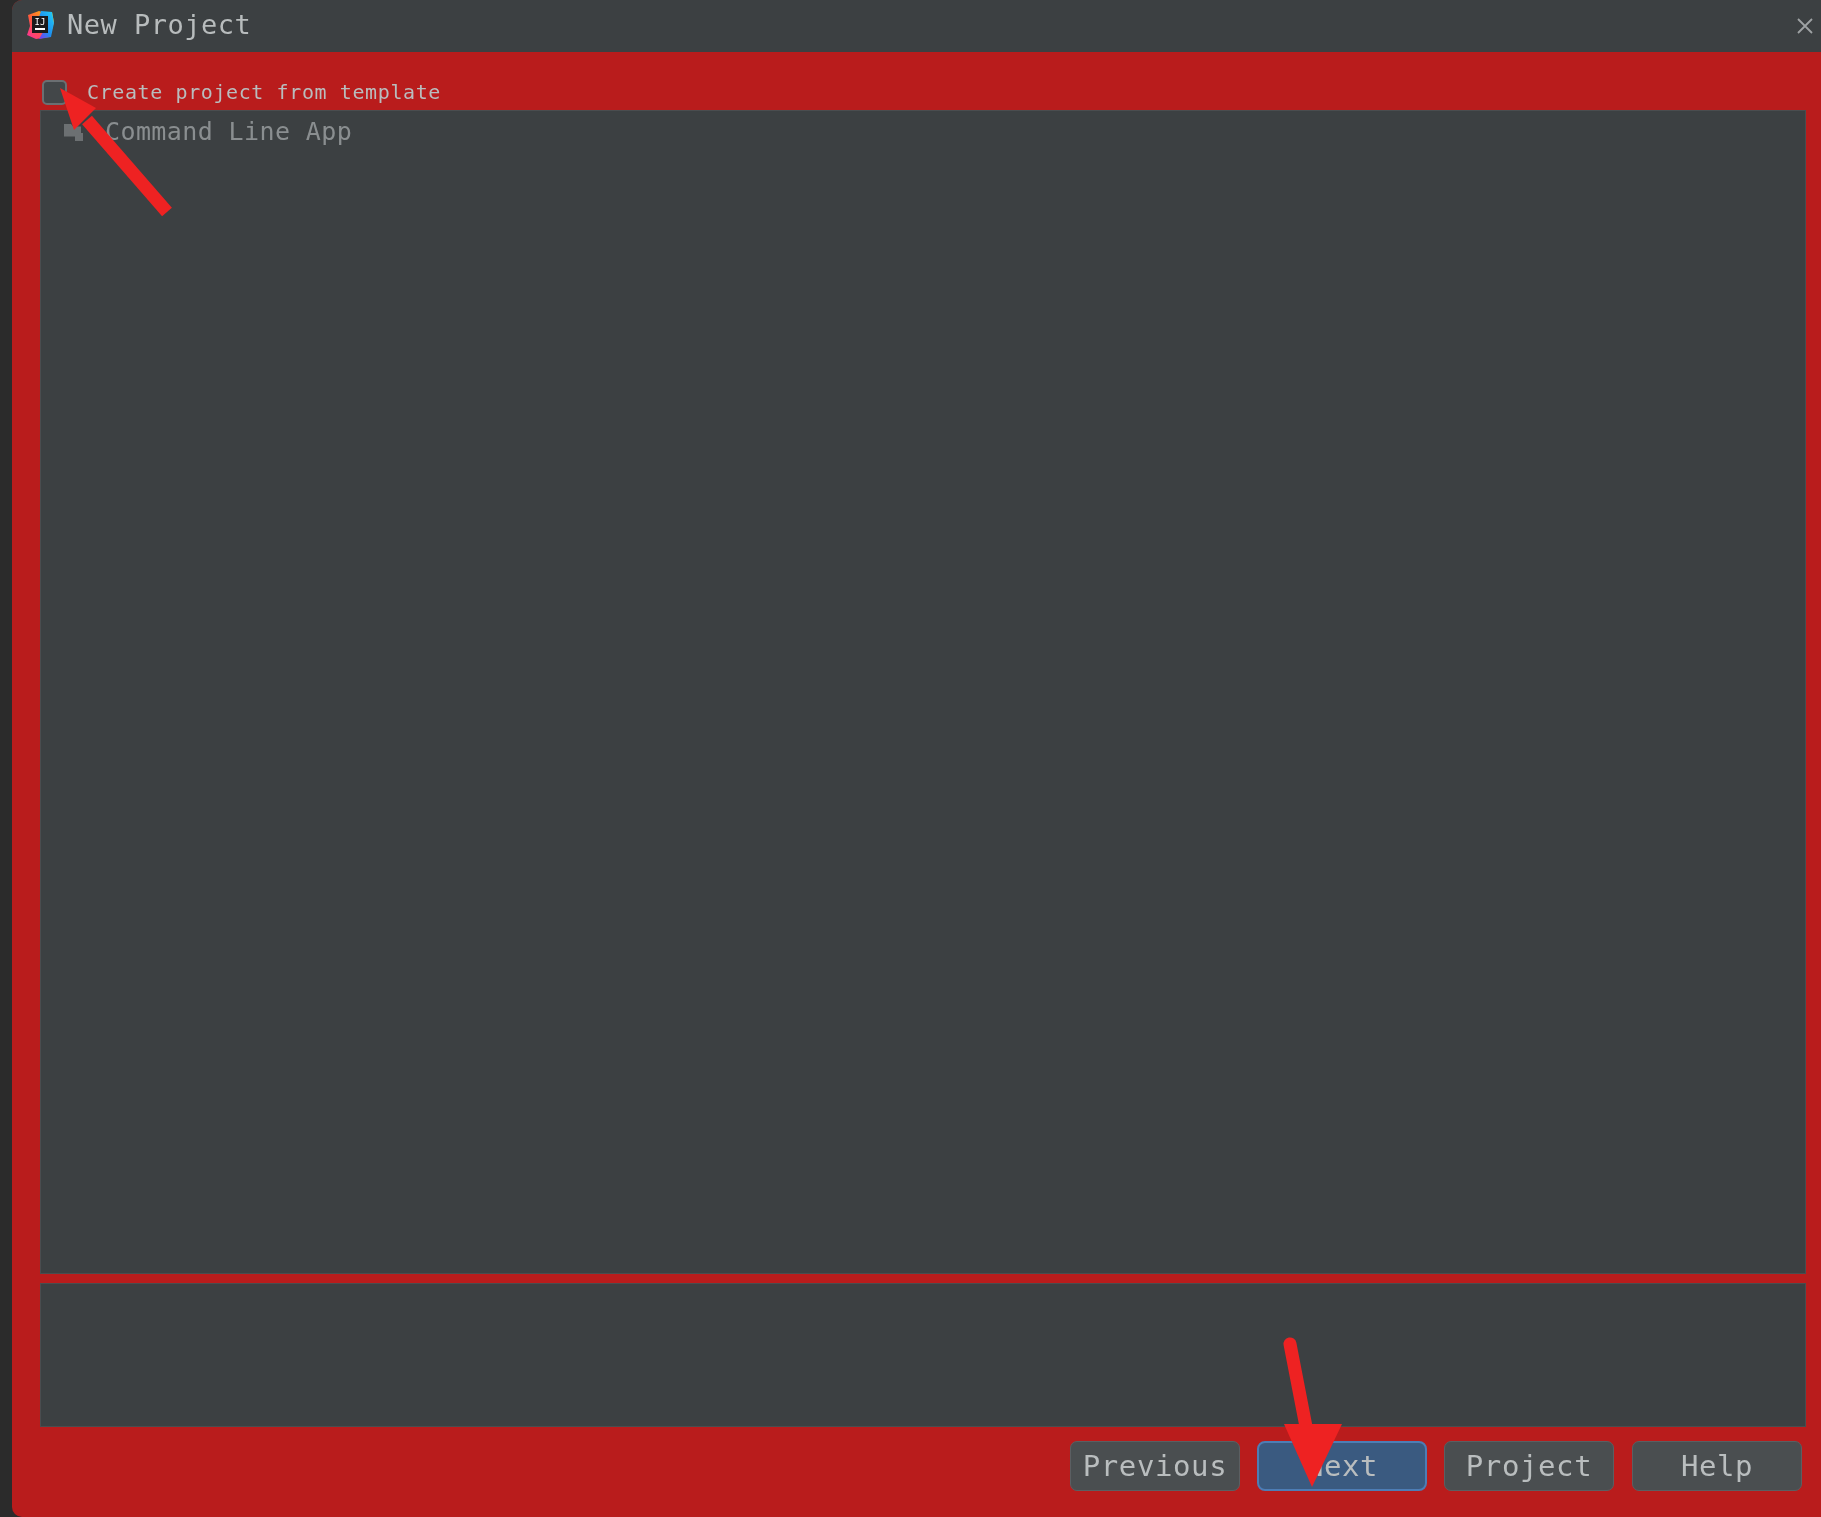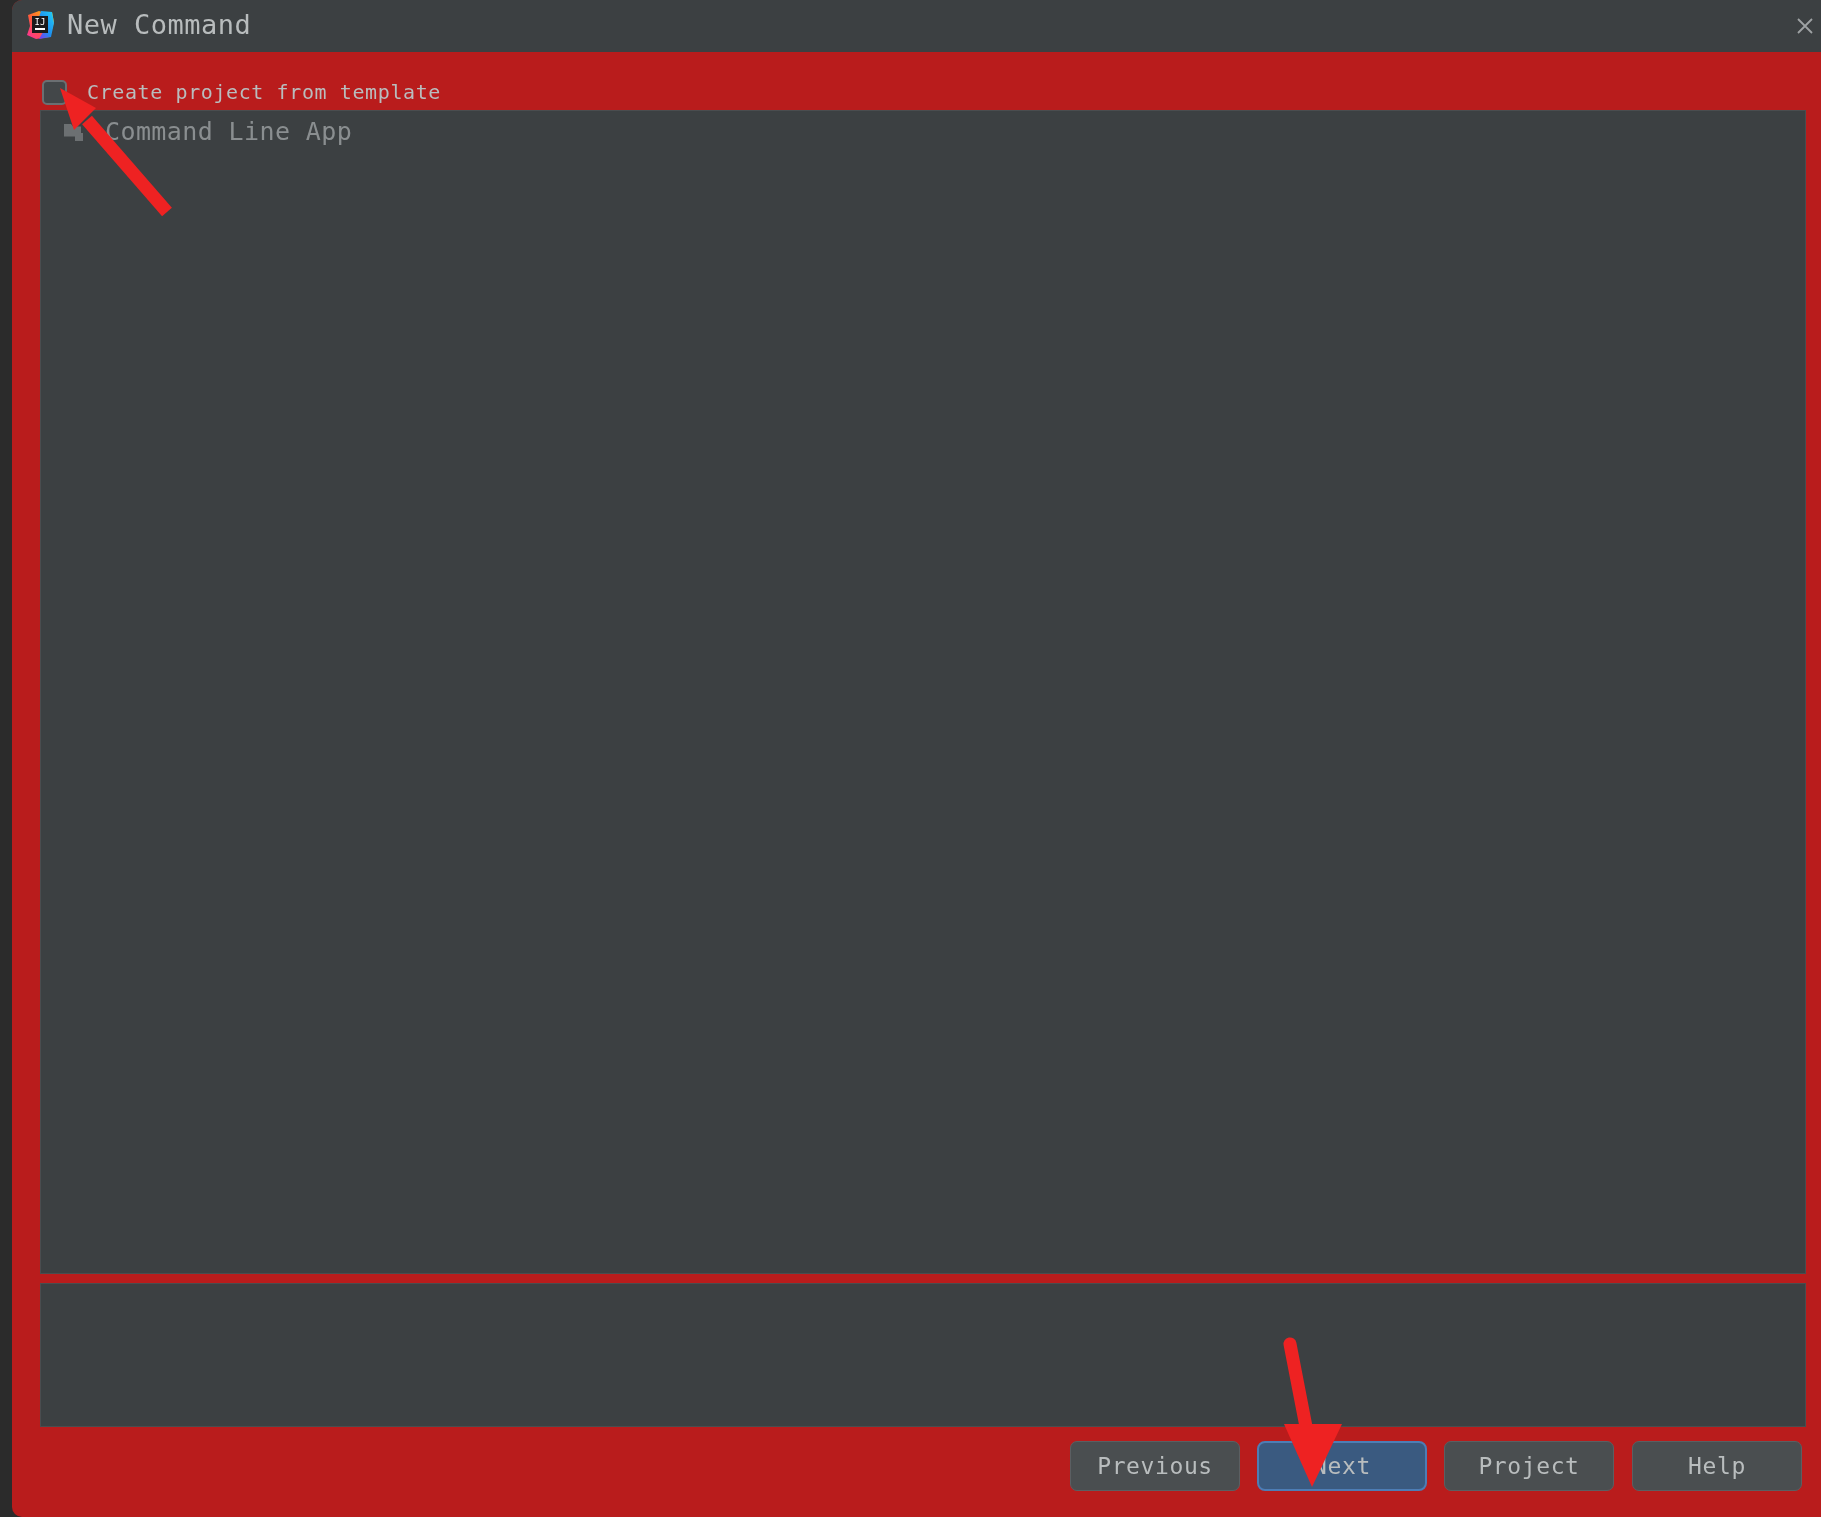--- a/index.html
+++ b/index.html
@@ -159,21 +159,21 @@
   .dlg-button {
     position: absolute;
     top: 11px;
     height: 50px;
     box-sizing: border-box;
     border: 1px solid #5b5f62;
     border-radius: 7px;
     background: #4a4e50;
     color: #b9bdbe;
     font-family: "DejaVu Sans Mono", "Liberation Mono", monospace;
-    font-size: 23px;
+    font-size: 29px;
     letter-spacing: 0.6px;
     display: flex;
     align-items: center;
     justify-content: center;
     cursor: pointer;
     user-select: none;
   }
   #btn-previous { left: 1058px; width: 170px; }
   #btn-next {
     left: 1245px;
@@ -215,21 +215,21 @@
             <stop offset="100%" stop-color="#8b2ff0"></stop>
           </linearGradient>
         </defs>
         <path d="M3 5 L14 1 L22 4 L27 2 L29 12 L25 27 L11 29 L2 25 L5 16 Z" fill="url(#ijA)"></path>
         <path d="M16 1 L27 2 L29 13 L26 27 L14 29 L21 17 L13 10 Z" fill="url(#ijB)"></path>
         <rect x="7" y="6" width="16" height="17" fill="#1a1a1c"></rect>
         <text x="15" y="15" font-family="DejaVu Sans Mono, monospace" font-size="9" fill="#ffffff" text-anchor="middle">IJ</text>
         <rect x="10" y="18" width="10" height="2" fill="#ffffff"></rect>
       </svg>
     </div>
-    <div id="title-text">New Command</div>
+    <div id="title-text">New Project</div>
     <div id="close-button">
       <svg width="22" height="22" viewBox="0 0 22 22" xmlns="http://www.w3.org/2000/svg">
         <path d="M4 4 L18 18 M18 4 L4 18" stroke="#9ea2a4" stroke-width="1.8" fill="none"></path>
       </svg>
     </div>
   </div>
 
   <div id="template-checkbox-row">
     <div id="template-checkbox"></div>
     <div id="template-checkbox-label">Create project from template</div>

